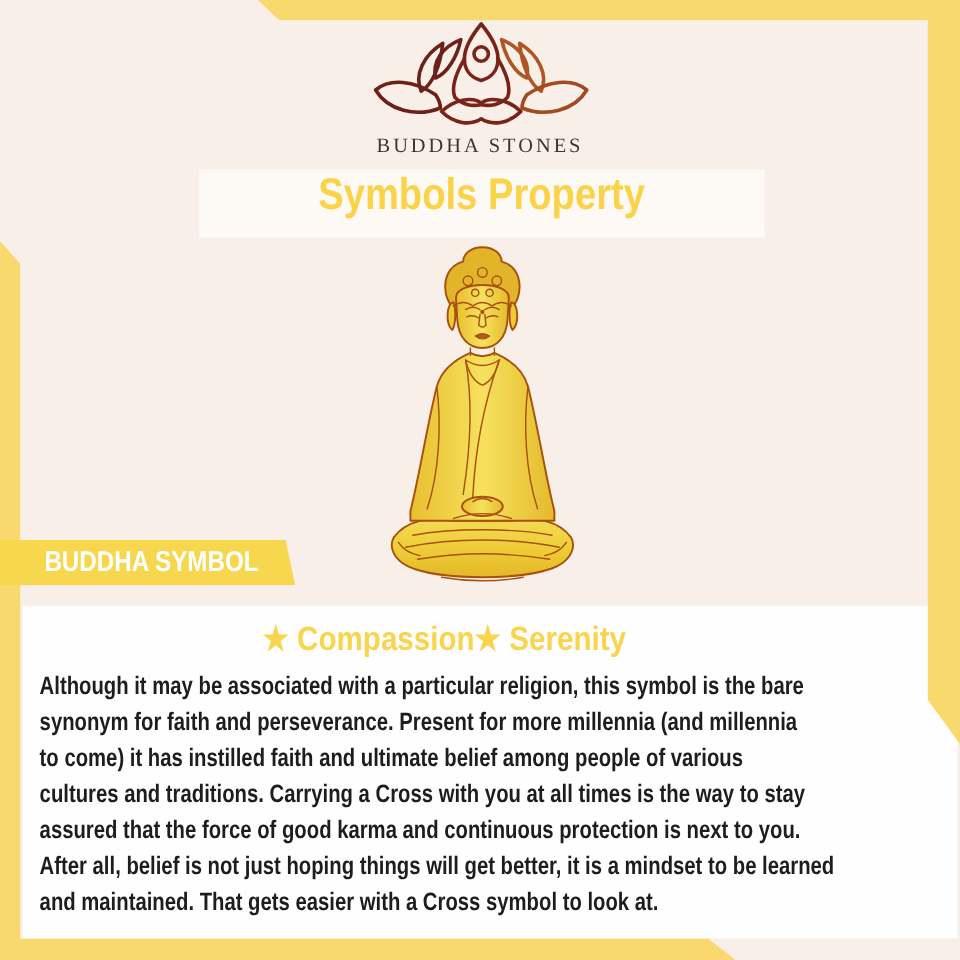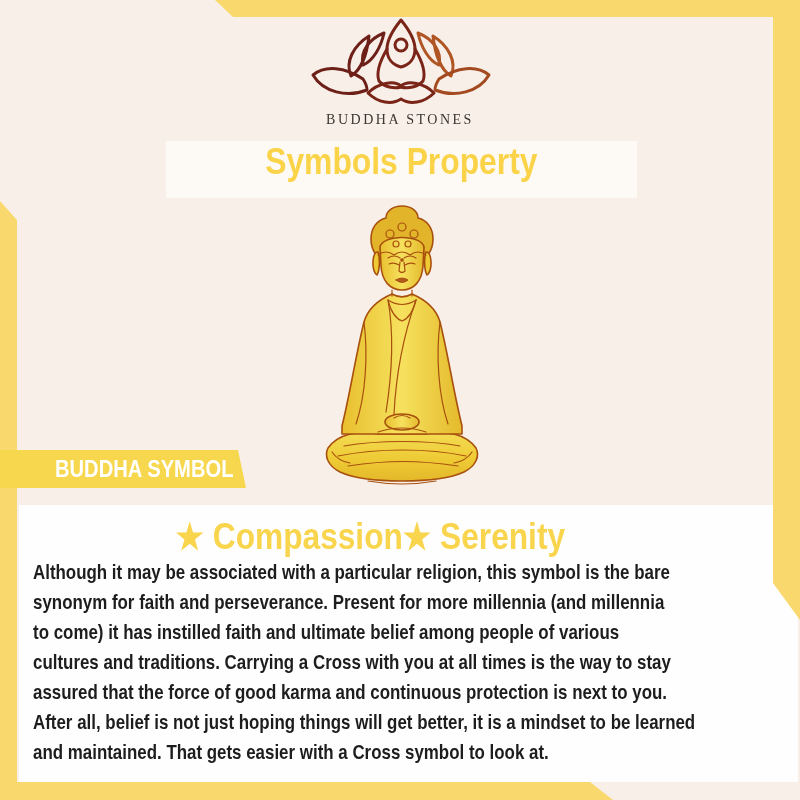--- a/index.html
+++ b/index.html
@@ -11,49 +11,49 @@
   .frame{position:absolute;inset:0;pointer-events:none;z-index:2;}
   .band{position:absolute;inset:0;background:#f9d96d;}
   .band-top{clip-path:polygon(215px 0,800px 0,800px 17px,233px 17px);}
   .band-right{clip-path:polygon(773px 0,800px 0,800px 620px,773px 583px);}
   .band-left{clip-path:polygon(0 201px,17px 220px,17px 800px,0 800px);}
   .band-bottom{clip-path:polygon(0 782px,590px 782px,613px 800px,0 800px);}
   
   .logo{position:absolute;left:303px;top:16px;width:196px;height:92px;z-index:3;}
   .brand{
     position:absolute;left:0;top:112px;width:800px;text-align:center;z-index:3;
-    font-family:"Liberation Serif",serif;font-size:14px;letter-spacing:2.5px;
+    font-family:"Liberation Serif",serif;font-size:17px;letter-spacing:2.5px;
     color:#3c352f;font-weight:normal;
   }
   
   .banner{
     position:absolute;left:166px;top:141px;width:471px;height:57px;z-index:3;
     background:#fdfaf5;display:flex;align-items:flex-start;justify-content:center;
   }
   .banner span{
     font-size:37px;font-weight:bold;color:#fbd348;
     transform:scaleX(.86);white-space:nowrap;
   }
   
   .buddha{position:absolute;left:308px;top:204px;width:188px;height:288px;z-index:3;}
   
   .cat-ribbon{
     position:absolute;left:0;top:450px;width:246px;height:38px;z-index:4;
     background:#f7d74e;clip-path:polygon(0 0,238px 0,246px 38px,0 38px);
-    display:flex;align-items:center;padding-left:18px;
+    display:flex;align-items:center;
   }
   .cat-ribbon span{
     margin-left:37px;color:#ffffff;font-size:24px;font-weight:bold;
     transform:scaleX(.84);transform-origin:left center;white-space:nowrap;
   }
   
   .panel{position:absolute;left:19px;top:505px;width:779px;height:277px;background:#fefefe;z-index:1;}
   .traits{
     position:absolute;left:0;top:516px;width:740px;text-align:center;z-index:5;
-    font-size:36px;font-weight:bold;color:#f8d54d;
+    font-size:28px;font-weight:bold;color:#f8d54d;
   }
   .traits span{display:inline-block;transform:scaleX(.88);white-space:nowrap;}
   .desc{
     position:absolute;left:33px;top:557px;width:945px;z-index:5;
     font-size:21px;line-height:30px;font-weight:bold;color:#1d1d1d;
     white-space:pre;transform:scaleX(.805);transform-origin:left top;
     letter-spacing:0;
   }
 </style>
 </head>

